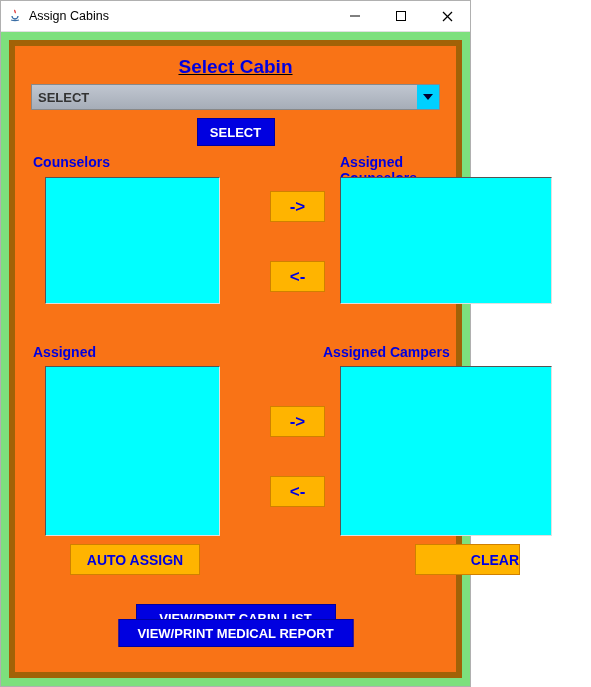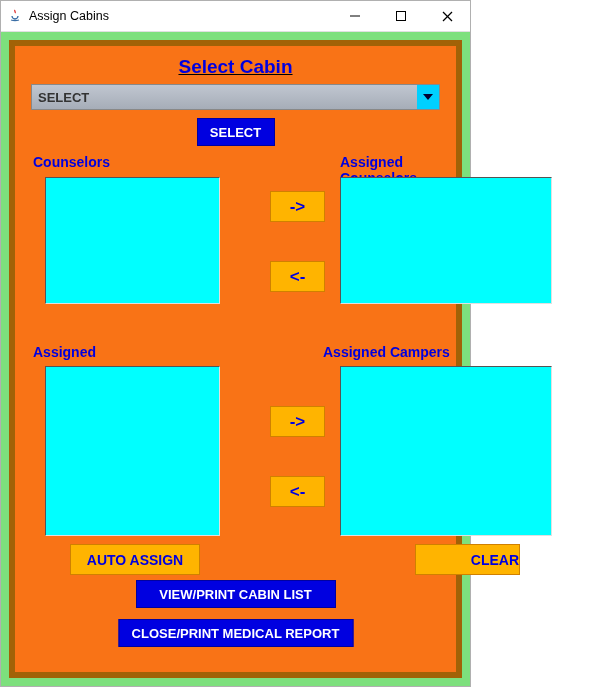--- a/index.html
+++ b/index.html
@@ -163,21 +163,21 @@
   .lb-counselors { left: 30px; top: 131px; width: 175px; height: 127px; }
   .lb-assigned-counselors { left: 325px; top: 131px; width: 212px; height: 127px; }
   .lb-campers { left: 30px; top: 320px; width: 175px; height: 170px; }
   .lb-assigned-campers { left: 325px; top: 320px; width: 212px; height: 170px; }
   .arr-counselor-right { position: absolute; left: 255px; top: 145px; }
   .arr-counselor-left  { position: absolute; left: 255px; top: 215px; }
   .arr-camper-right    { position: absolute; left: 255px; top: 360px; }
   .arr-camper-left     { position: absolute; left: 255px; top: 430px; }
   .auto-assign { position: absolute; left: 55px;  top: 498px; width: 130px; }
   .clear-btn   { position: absolute; left: 400px; top: 498px; width: 105px; justify-content: flex-end; }
-  .view-cabin  { position: absolute; left: 50%; transform: translateX(-50%); top: 534px;  width: 200px; text-align: right; }
+  .view-cabin  { position: absolute; left: 50%; transform: translateX(-50%); top: 558px;  width: 200px; text-align: right; }
   .view-med    { position: absolute; left: 50%; transform: translateX(-50%); top: 573px; width: 235px; }
   .close-bottom{ position: absolute; left: 50%; transform: translateX(-50%); top: 608px; width: 72px; margin-top: 48px; }
 </style>
 </head>
 <body>
 
 <div class="window">
   <div class="titlebar">
     <span class="java-icon">
       <svg width="16" height="16" viewBox="0 0 16 16">
@@ -257,21 +257,21 @@
         <span>AUTO ASSIGN</span>
       </div>
       <div class="btn-orange clear-btn">
         <span>CLEAR</span>
       </div>
 
       <div class="btn-blue view-cabin">
         <span>VIEW/PRINT CABIN LIST</span>
       </div>
       <div class="btn-blue view-med">
-        <span>CLOSE/PRINT MEDICAL REPORT</span>
+        <span>VIEW/PRINT MEDICAL REPORT</span>
       </div>
       <div class="btn-blue close-bottom">
         <span>CLOSE</span>
       </div>
 
     </div>
   </div>
 </div>
 
 </body></html>

